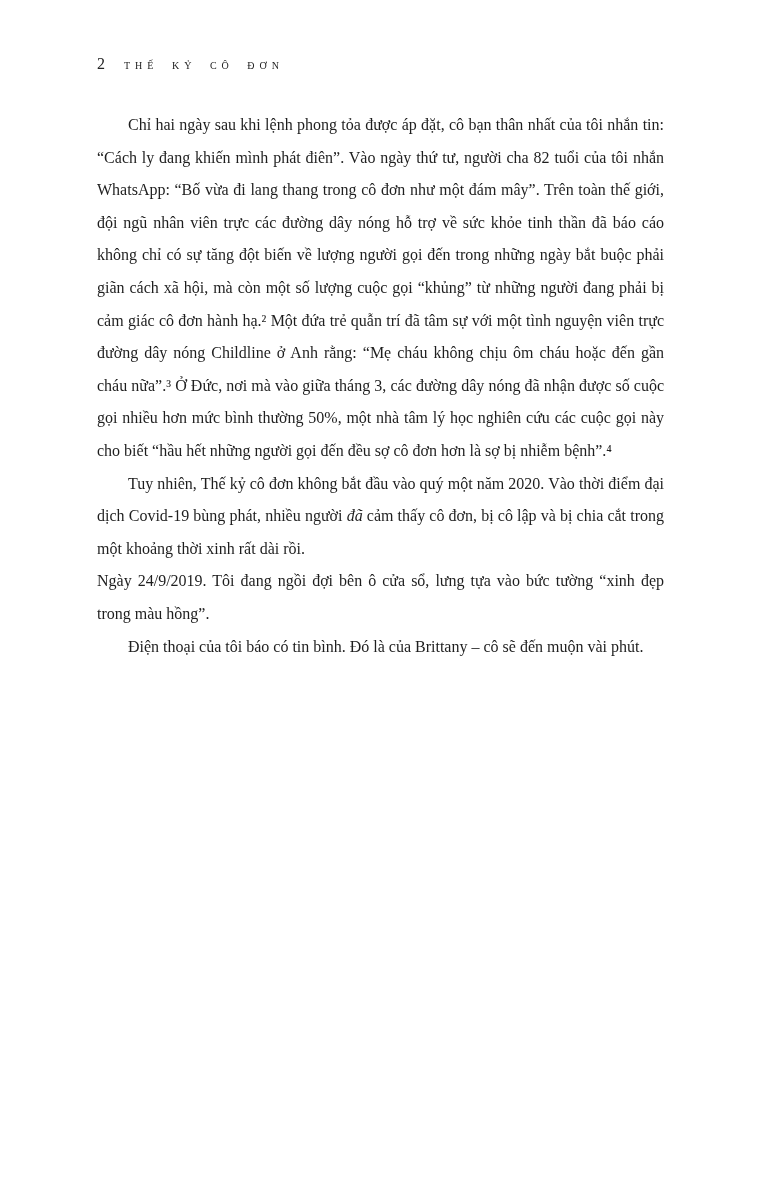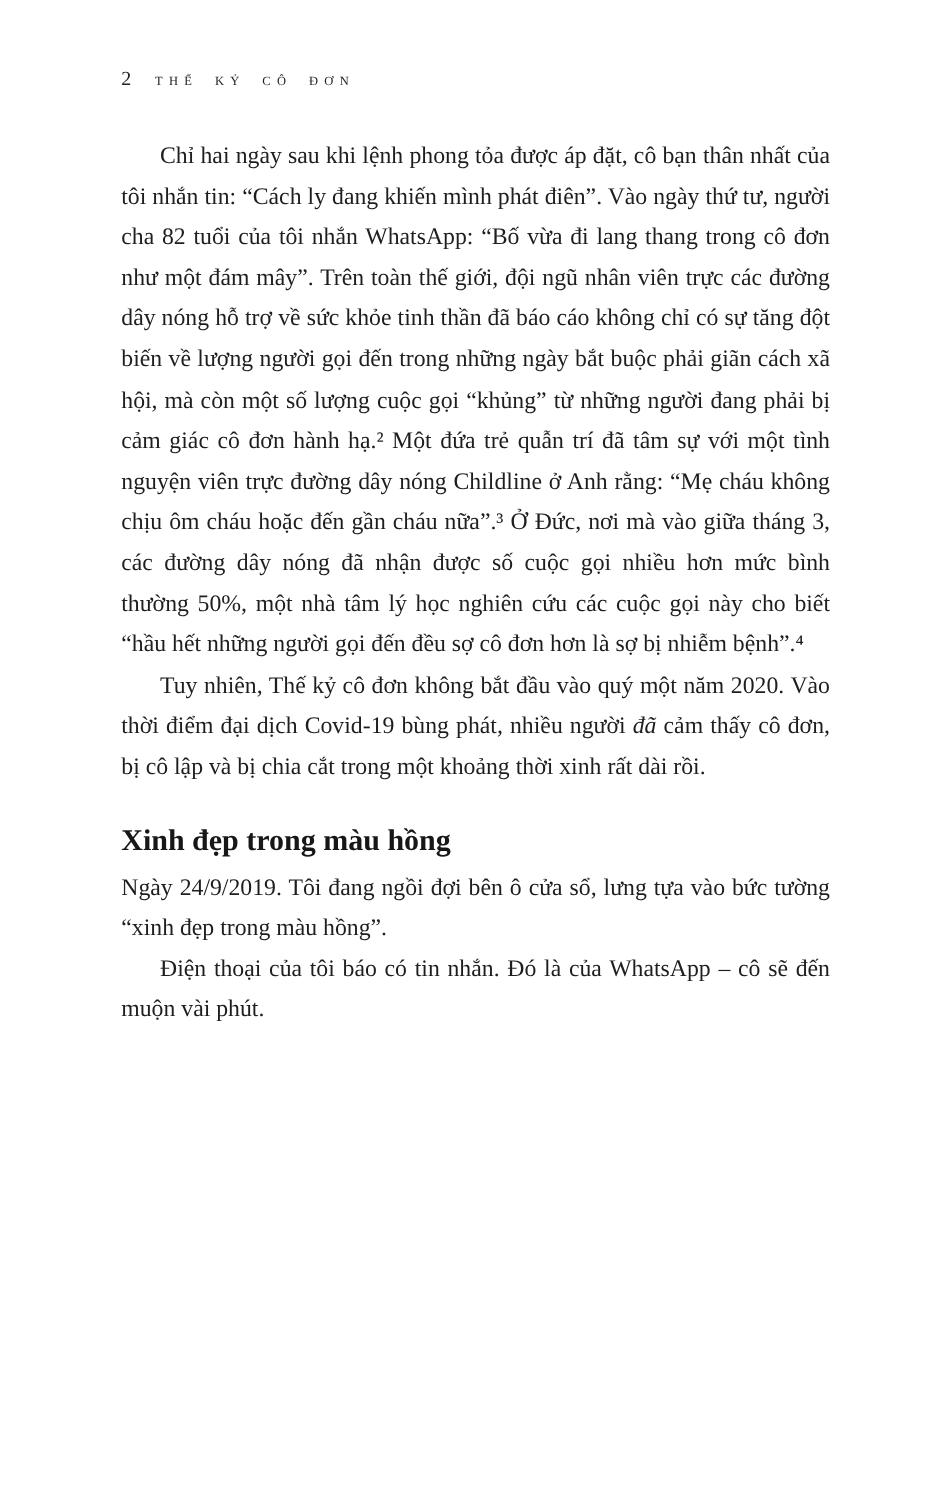--- a/index.html
+++ b/index.html
@@ -25,21 +25,21 @@
   .page-num {
     margin-right: 18px;
     letter-spacing: 1px;
   }
   .running-title {
     font-size: 10px;
     letter-spacing: 5px;
     word-spacing: 6px;
   }
   .body-text p {
-    font-size: 19px;
+    font-size: 16px;
     line-height: 32.6px;
     text-align: justify;
     color: #1e1e1e;
   }
   .body-text p.indent { text-indent: 31px; }
   .body-text em { }
   .section-heading {
     font-size: 24px;
     font-weight: bold;
     color: #171717;
@@ -58,21 +58,20 @@
     <span class="running-title">THẾ KỶ CÔ ĐƠN</span>
   </div>
 
   <div class="body-text">
 
     <p class="indent">Chỉ hai ngày sau khi lệnh phong tỏa được áp đặt, cô bạn thân nhất của tôi nhắn tin: “Cách ly đang khiến mình phát điên”. Vào ngày thứ tư, người cha 82 tuổi của tôi nhắn WhatsApp: “Bố vừa đi lang thang trong cô đơn như một đám mây”. Trên toàn thế giới, đội ngũ nhân viên trực các đường dây nóng hỗ trợ về sức khỏe tinh thần đã báo cáo không chỉ có sự tăng đột biến về lượng người gọi đến trong những ngày bắt buộc phải giãn cách xã hội, mà còn một số lượng cuộc gọi “khủng” từ những người đang phải bị cảm giác cô đơn hành hạ.² Một đứa trẻ quẫn trí đã tâm sự với một tình nguyện viên trực đường dây nóng Childline ở Anh rằng: “Mẹ cháu không chịu ôm cháu hoặc đến gần cháu nữa”.³ Ở Đức, nơi mà vào giữa tháng 3, các đường dây nóng đã nhận được số cuộc gọi nhiều hơn mức bình thường 50%, một nhà tâm lý học nghiên cứu các cuộc gọi này cho biết “hầu hết những người gọi đến đều sợ cô đơn hơn là sợ bị nhiễm bệnh”.⁴</p>
 
     <p class="indent"><span>Tuy nhiên, Thế kỷ cô đơn không bắt đầu vào quý một năm 2020. Vào thời điểm đại dịch Covid-19 bùng phát, nhiều người </span><em>đã</em><span> cảm thấy cô đơn, bị cô lập và bị chia cắt trong một khoảng thời xinh rất dài rồi.</span></p>
 
 
-    <h2 class="section-heading">Xinh đẹp trong màu hồng</h2>
 
     <p>Ngày 24/9/2019. Tôi đang ngồi đợi bên ô cửa sổ, lưng tựa vào bức tường “xinh đẹp trong màu hồng”.</p>
 
-    <p class="indent">Điện thoại của tôi báo có tin nhắn. Đó là của WhatsApp – cô sẽ đến muộn vài phút.</p>
+    <p class="indent">Điện thoại của tôi báo có tin bình. Đó là của Brittany – cô sẽ đến muộn vài phút.</p>
 
   </div>
 
 </div>
 
 </body></html>

